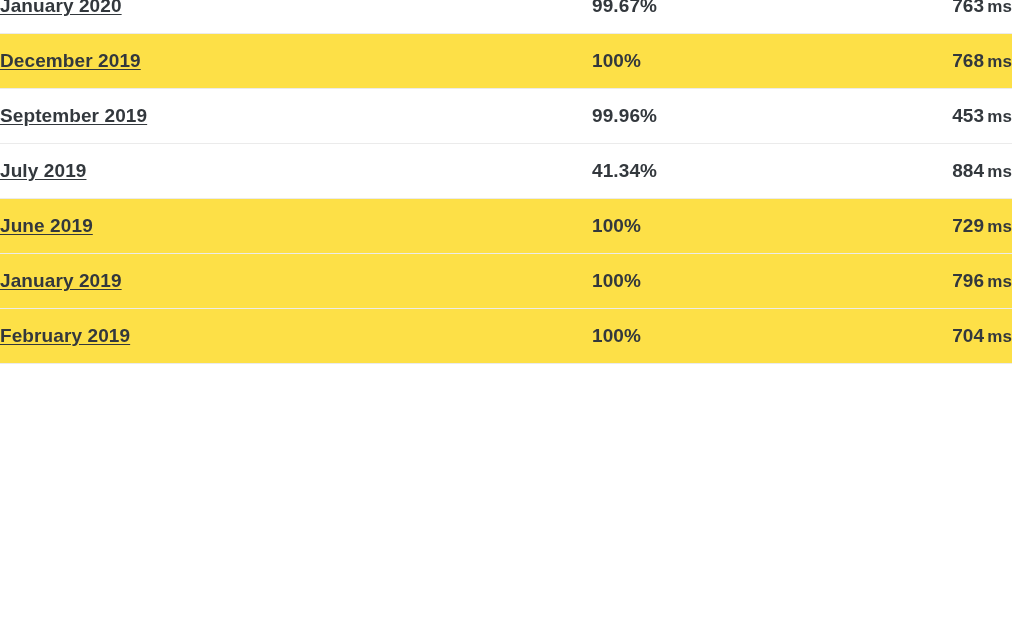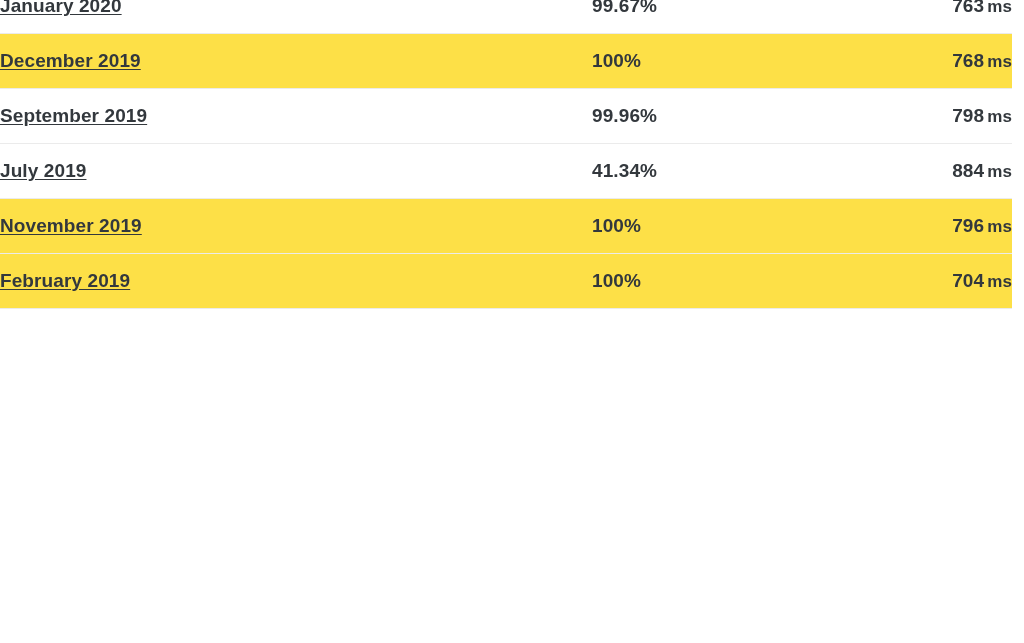--- a/index.html
+++ b/index.html
@@ -109,29 +109,34 @@
           <td class="cell-resp"><span class="resp-value">763</span><span class="resp-unit">ms</span></td>
         </tr>
         <tr class="striped">
           <td class="cell-month"><a class="month-link">December 2019</a></td>
           <td class="cell-uptime">100%</td>
           <td class="cell-resp"><span class="resp-value">768</span><span class="resp-unit">ms</span></td>
         </tr>
         <tr>
           <td class="cell-month"><a class="month-link">September 2019</a></td>
           <td class="cell-uptime">99.96%</td>
-          <td class="cell-resp"><span class="resp-value">798</span><span class="resp-unit">ms</span></td>
+          <td class="cell-resp"><span class="resp-value">453</span><span class="resp-unit">ms</span></td>
         </tr>
         <tr>
           <td class="cell-month"><a class="month-link">July 2019</a></td>
           <td class="cell-uptime">41.34%</td>
           <td class="cell-resp"><span class="resp-value">884</span><span class="resp-unit">ms</span></td>
         </tr>
         <tr class="striped">
-          <td class="cell-month"><a class="month-link">November 2019</a></td>
+          <td class="cell-month"><a class="month-link">June 2019</a></td>
+          <td class="cell-uptime">100%</td>
+          <td class="cell-resp"><span class="resp-value">729</span><span class="resp-unit">ms</span></td>
+        </tr>
+        <tr class="striped">
+          <td class="cell-month"><a class="month-link">January 2019</a></td>
           <td class="cell-uptime">100%</td>
           <td class="cell-resp"><span class="resp-value">796</span><span class="resp-unit">ms</span></td>
         </tr>
         <tr class="striped">
           <td class="cell-month"><a class="month-link">February 2019</a></td>
           <td class="cell-uptime">100%</td>
           <td class="cell-resp"><span class="resp-value">704</span><span class="resp-unit">ms</span></td>
         </tr>
       </tbody>
   </table>

